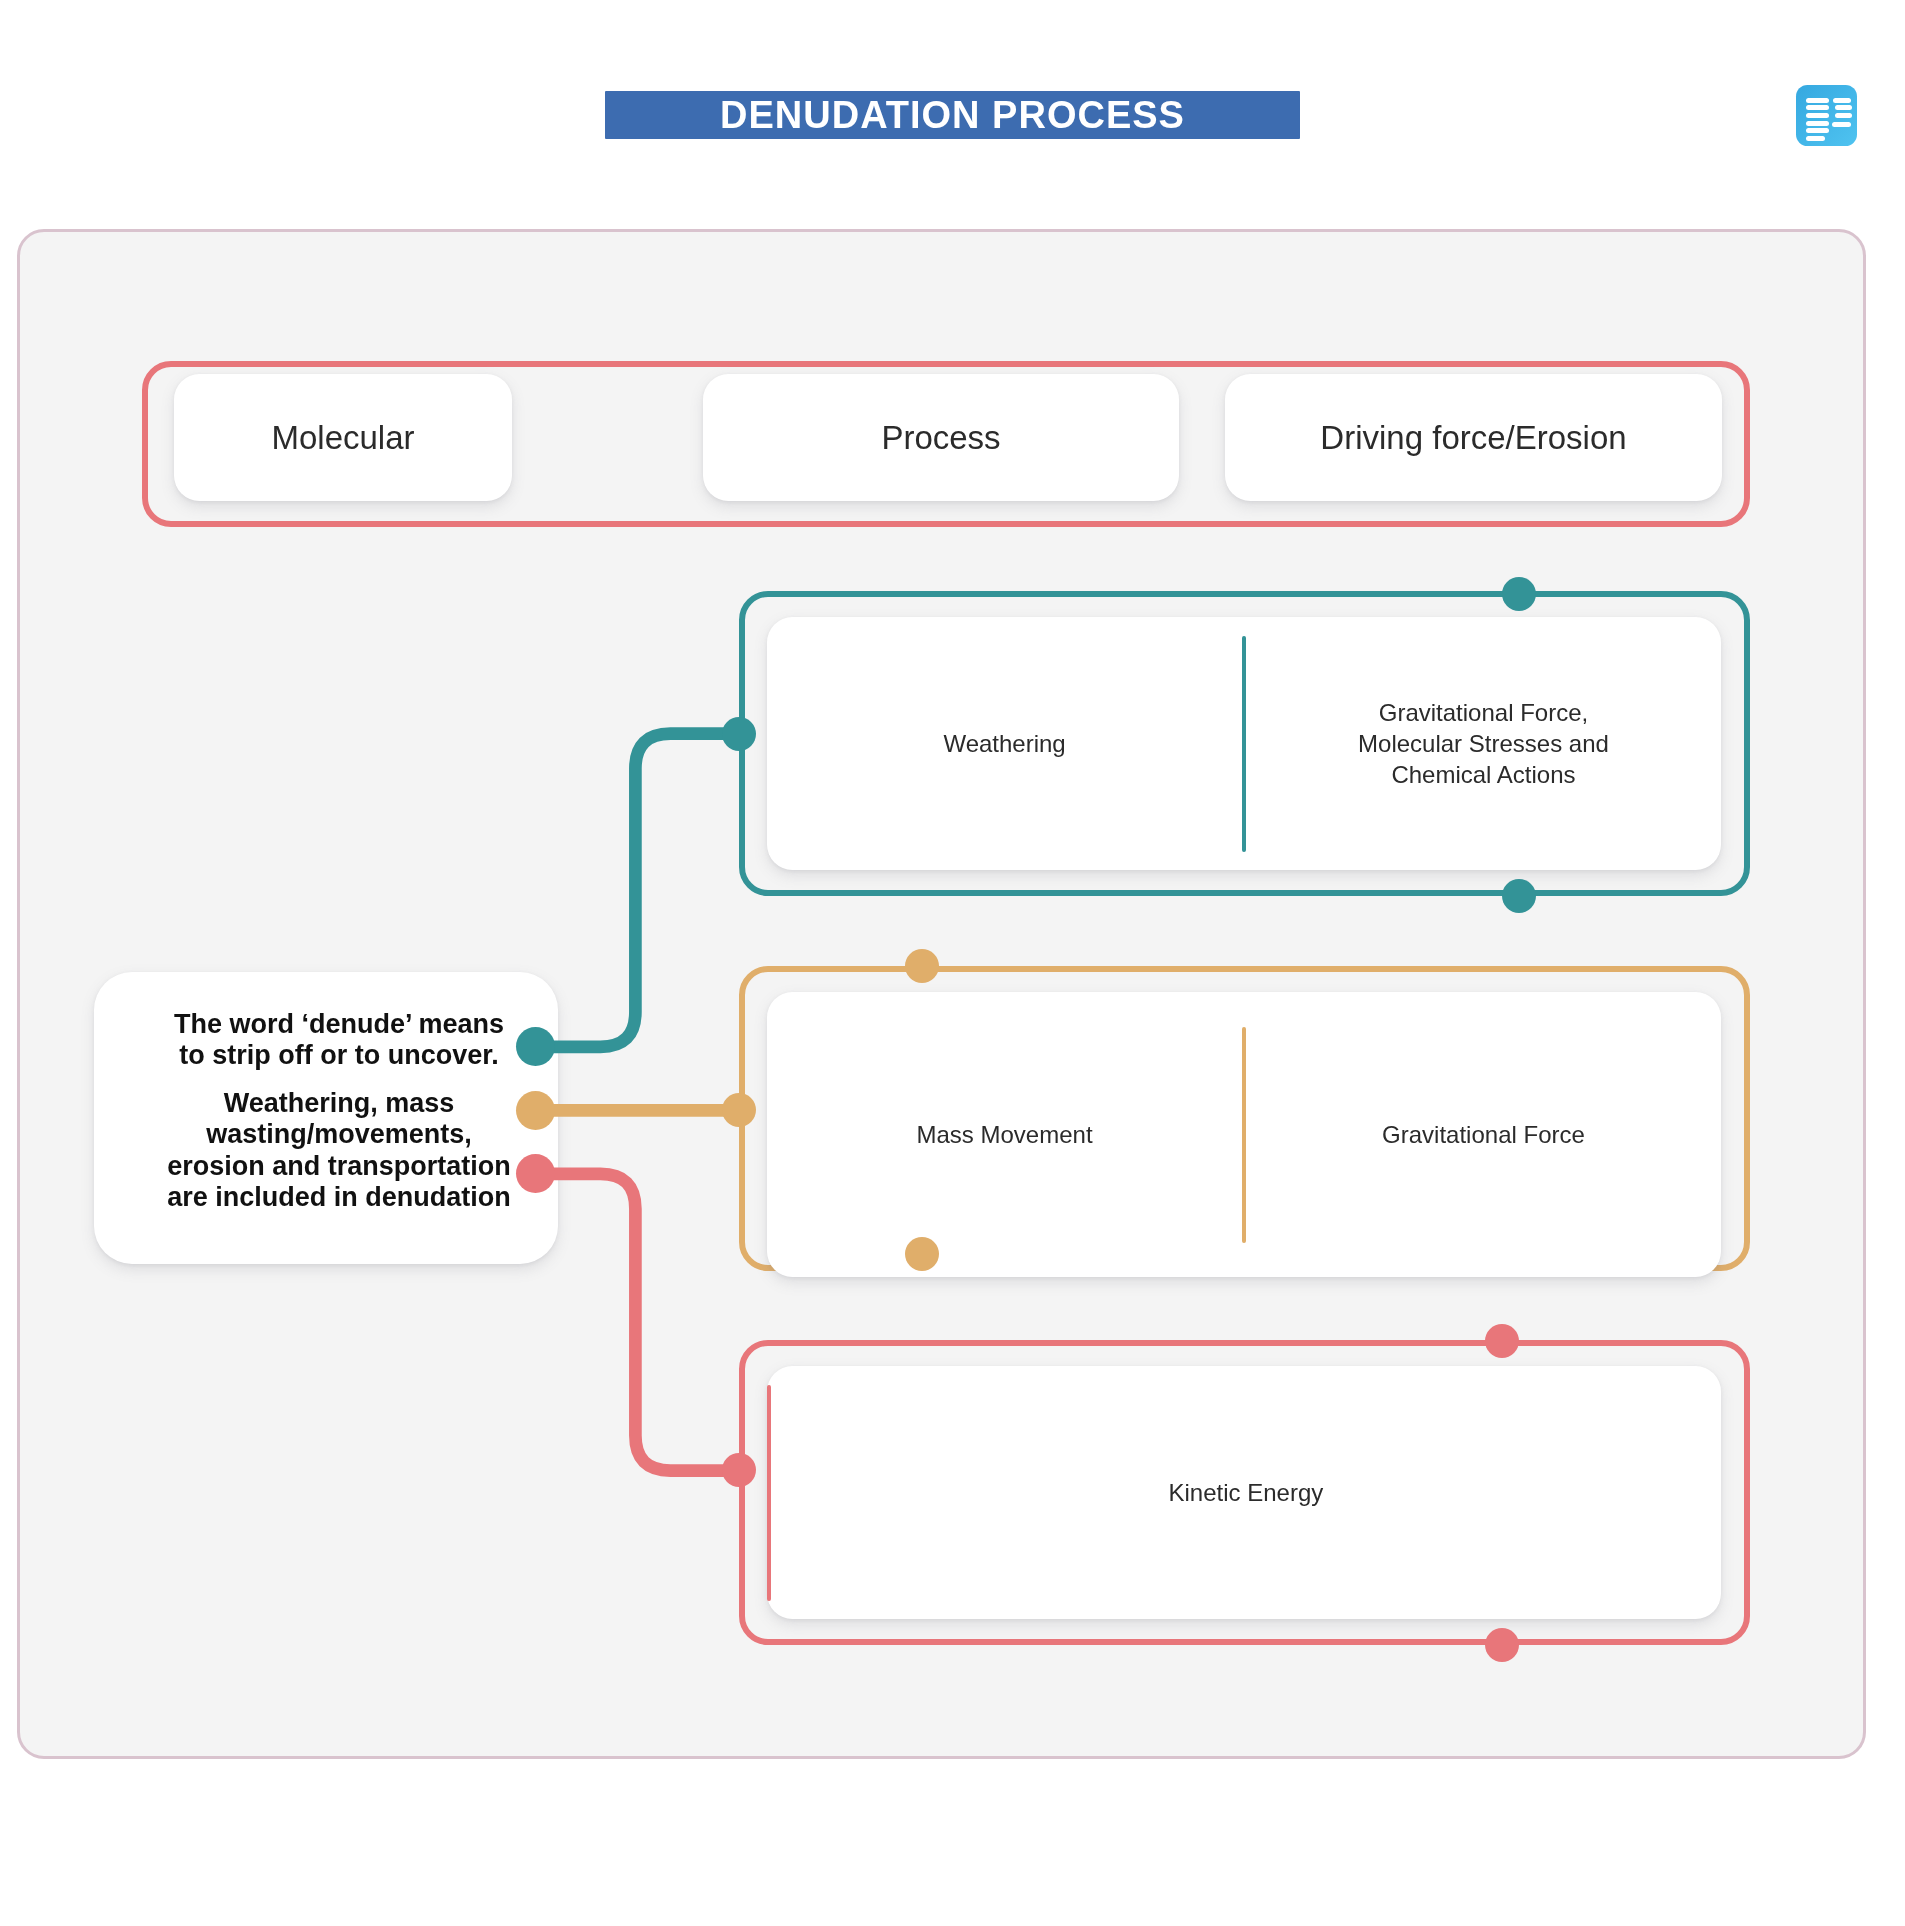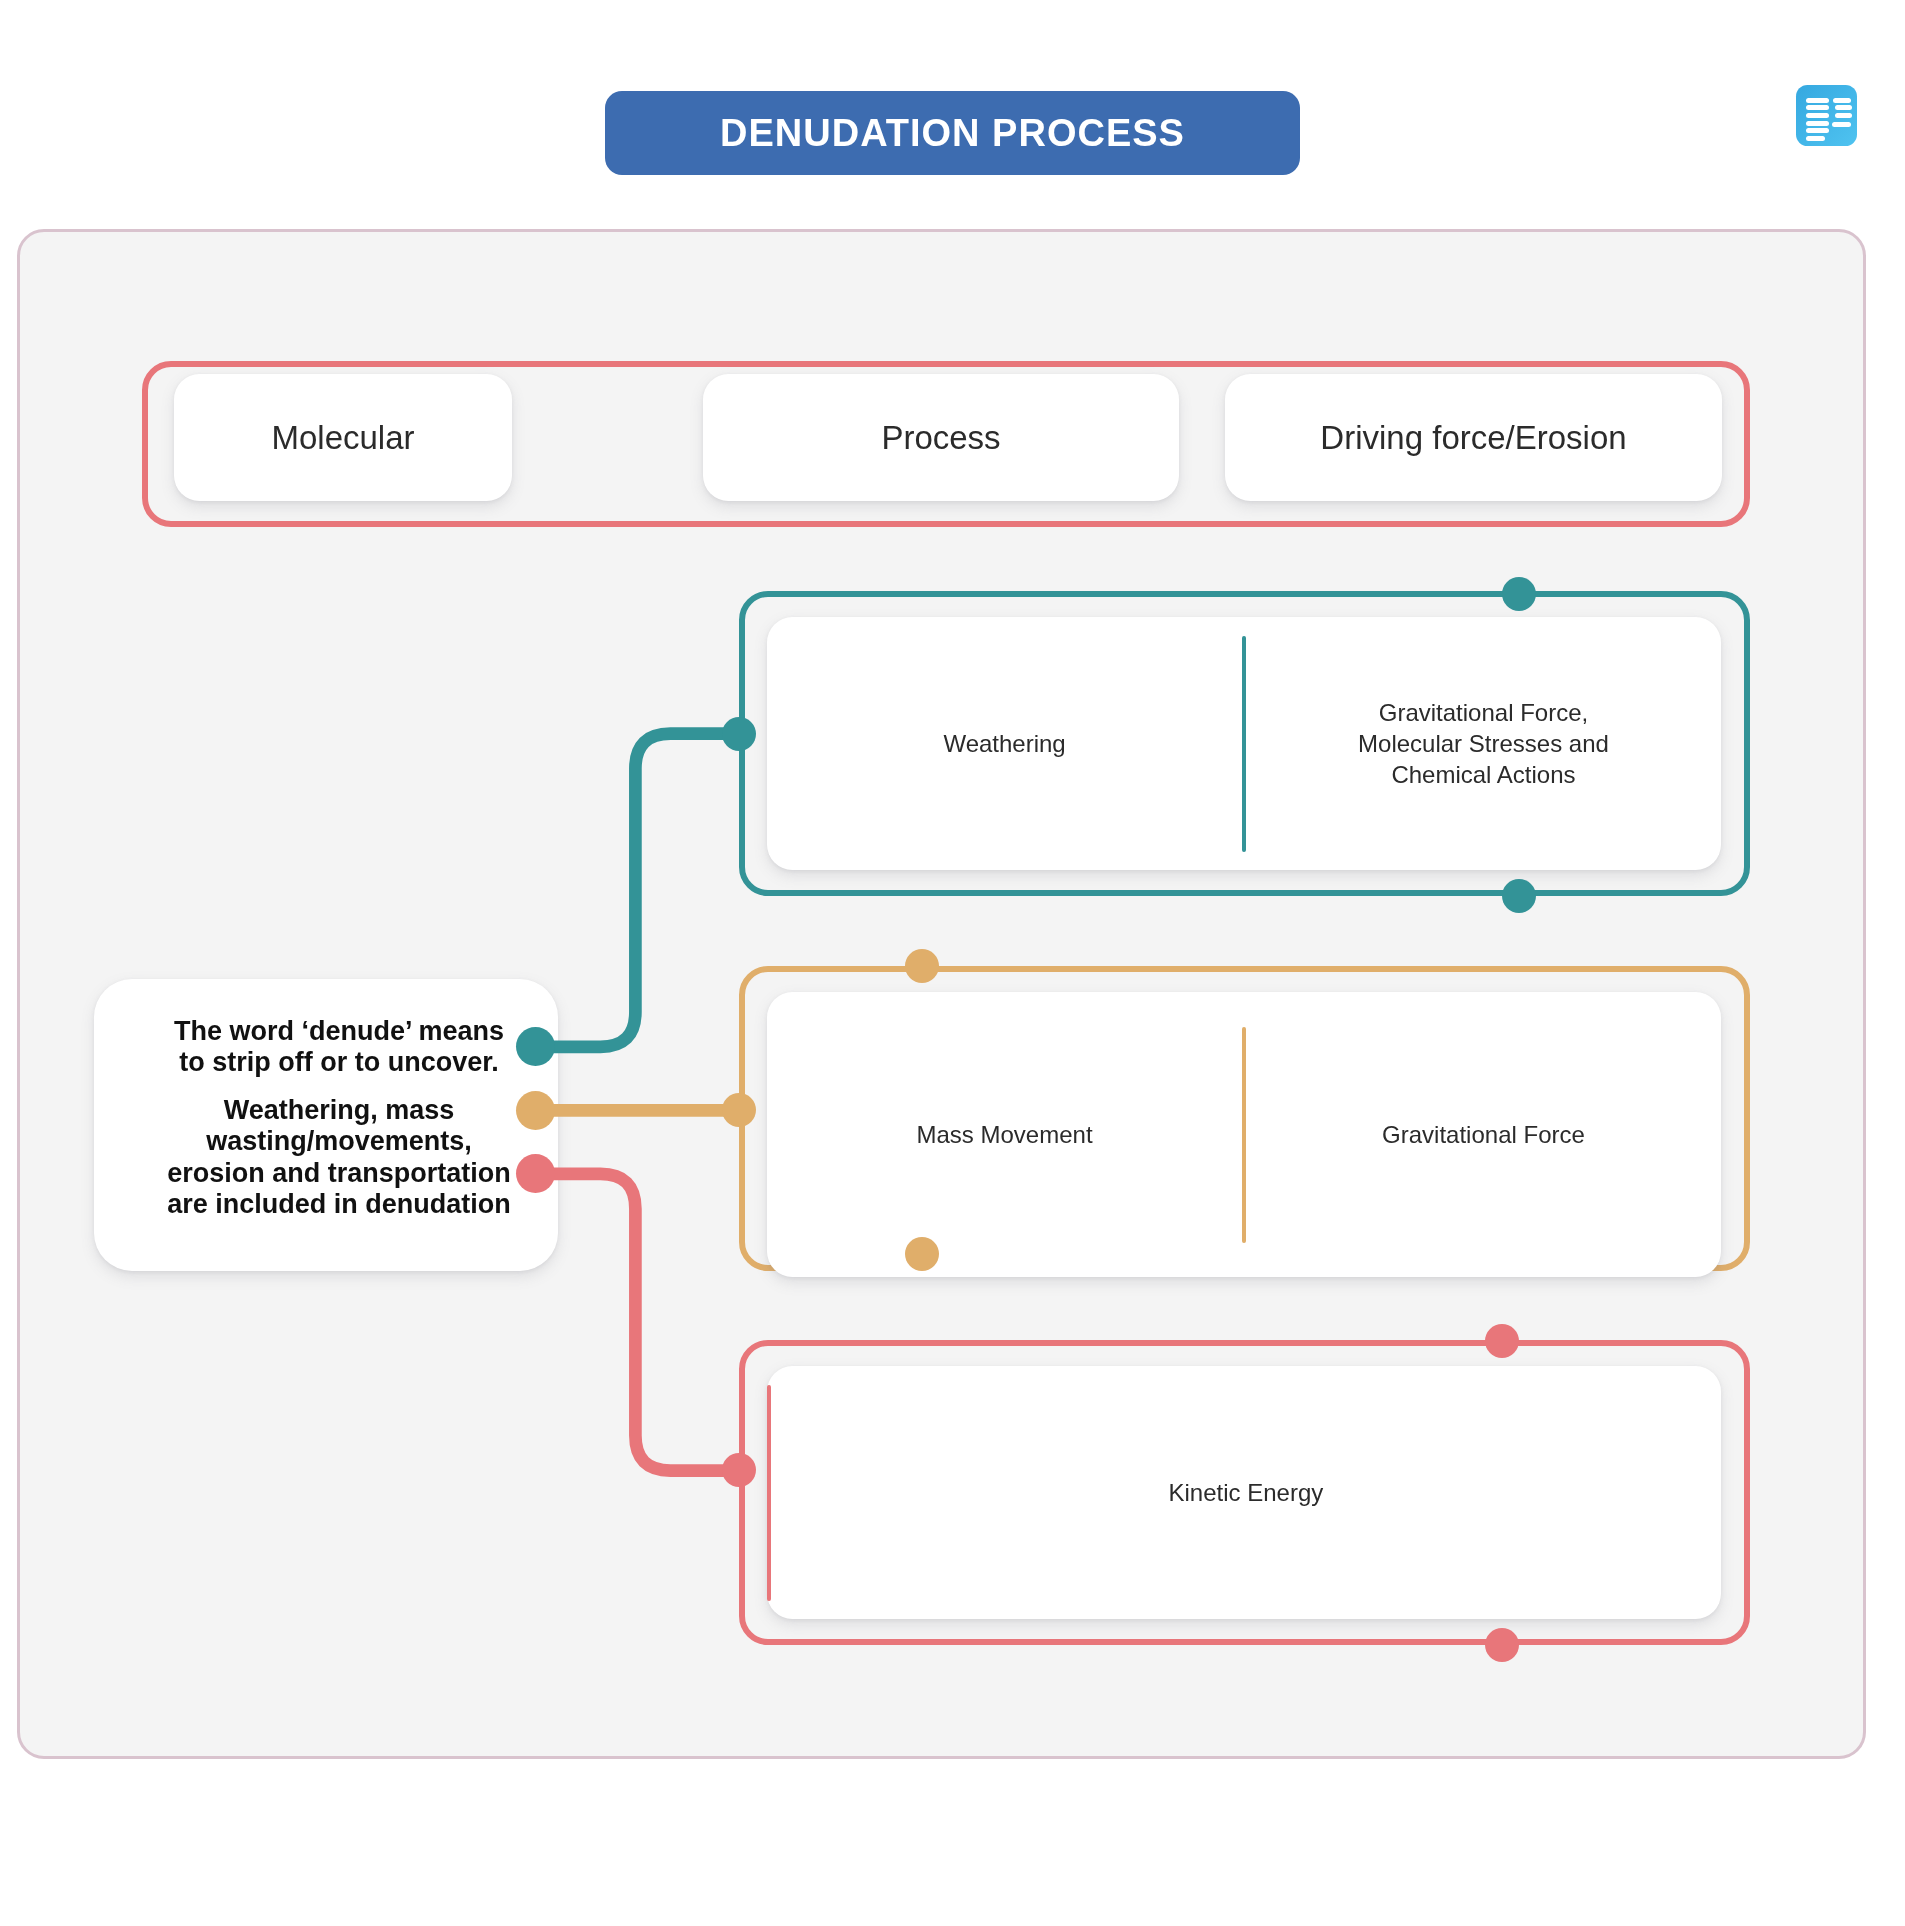--- a/index.html
+++ b/index.html
@@ -14,23 +14,23 @@
     position: relative;
     overflow: hidden;
   }
 
   
   #title-banner {
     position: absolute;
     left: 605px;
     top: 91px;
     width: 695px;
-    height: 84px;
+    height: 48px;
     background: #3d6cb0;
-    border-radius: 17px;
+    border-radius: 1px;
     display: flex;
     align-items: center;
     justify-content: center;
   }
   #title-text {
     color: #ffffff;
     font-size: 38px;
     font-weight: bold;
     letter-spacing: 1px;
     white-space: nowrap;
@@ -150,21 +150,20 @@
   
   #desc-card {
     left: 94px;
     top: 972px;
     width: 464px;
     height: 292px;
     border-radius: 38px;
     flex-direction: column;
     justify-content: center;
     padding: 0 38px 14px 64px;
-    margin-top: 7px;
   }
   #desc-card p {
     margin: 0;
     text-align: center;
     font-size: 27px;
     line-height: 1.16;
     color: #111111;
     font-weight: bold;
   }
   #desc-card p + p { margin-top: 16.5px; }

